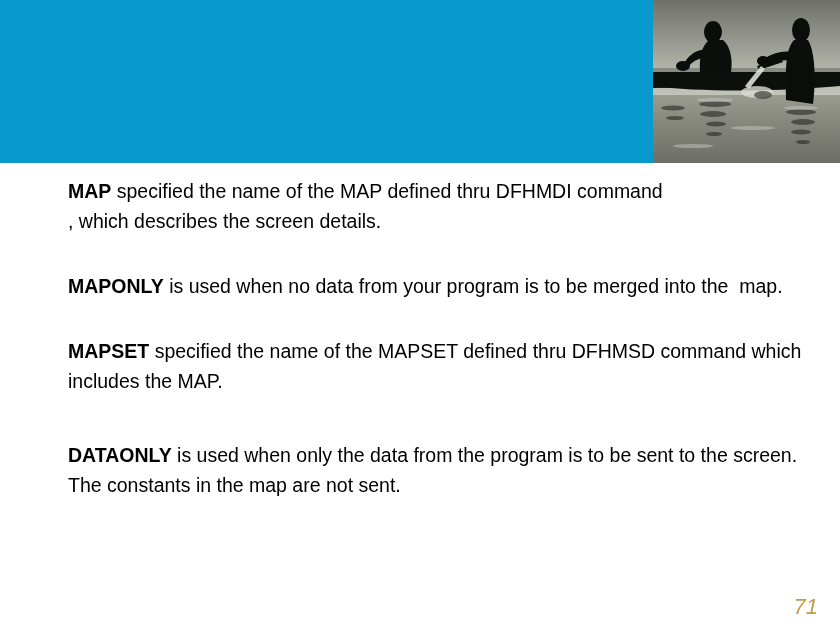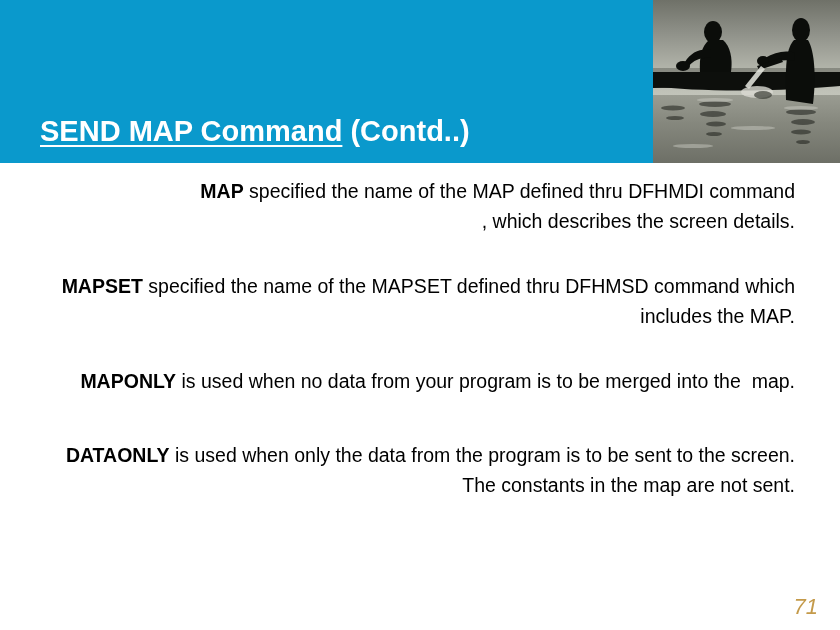--- a/index.html
+++ b/index.html
@@ -61,24 +61,23 @@
   }
   .slide-title .underlined {
     text-decoration: underline;
     text-underline-offset: 4px;
     text-decoration-thickness: 2px;
   }
 
   
   .body-area {
     position: absolute;
-    left: 55px;
+    left: 68px;
     top: 176px;
     width: 740px;
-    text-align: right;
   }
   .para {
     margin: 0 0 35px 0;
     font-size: 19.5px;
     line-height: 30px;
     color: #000000;
     white-space: pre-wrap;
   }
   .para:last-child {
     margin-bottom: 0;
@@ -166,30 +165,29 @@
       </g>
       <g fill="#cfd0c8" opacity="0.45">
         <ellipse cx="62" cy="100" rx="18" ry="2"></ellipse>
         <ellipse cx="148" cy="108" rx="17" ry="2"></ellipse>
         <ellipse cx="100" cy="128" rx="22" ry="2"></ellipse>
         <ellipse cx="40" cy="146" rx="20" ry="2"></ellipse>
       </g>
     </svg>
   </div>
 
-  <h1 class="slide-title"><span class="underlined">SEND MAP Command</span><span class="plain"> (Contd..)</span></h1>
 
   <div class="body-area">
 
     <p class="para"><span class="kw">MAP</span><span> specified the name of the MAP defined thru DFHMDI command
 , which describes the screen details.</span></p>
 
+    <p class="para"><span class="kw">MAPONLY</span><span> is used when no data from your program is to be merged into the  map.</span></p>
+
     <p class="para"><span class="kw">MAPSET</span><span> specified the name of the MAPSET defined thru DFHMSD command which includes the MAP.</span></p>
-
-    <p class="para"><span class="kw">MAPONLY</span><span> is used when no data from your program is to be merged into the  map.</span></p>
 
     <p class="para"><span class="kw">DATAONLY</span><span> is used when only the data from the program is to be sent to the screen. The constants in the map are not sent.</span></p>
 
   </div>
 
   <div class="page-number">71</div>
 
 </div>
 
 </body></html>

